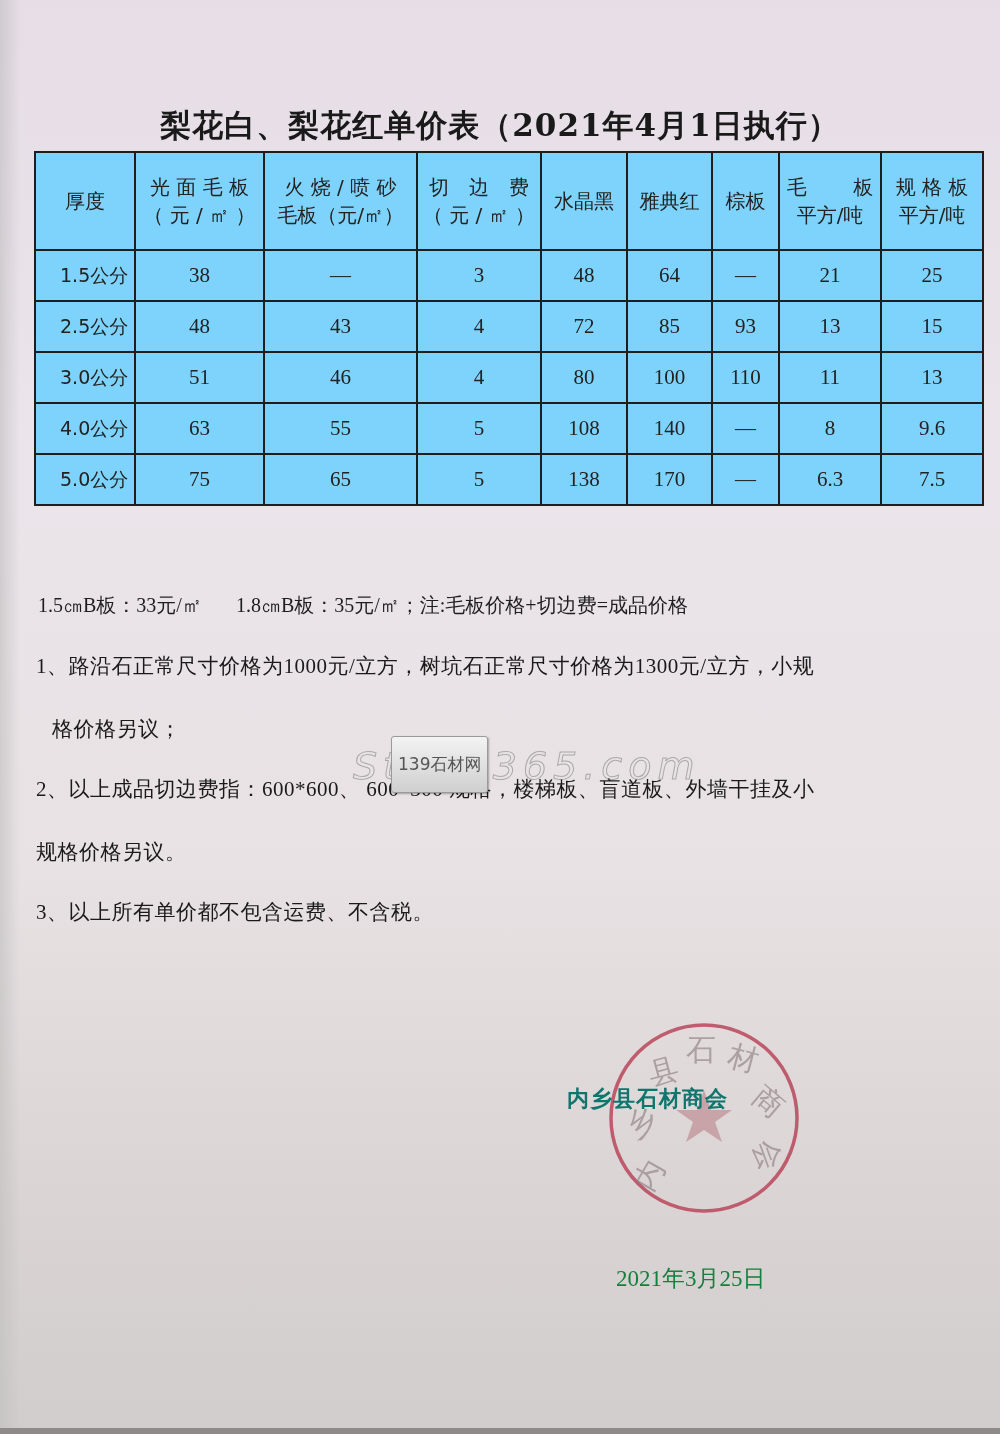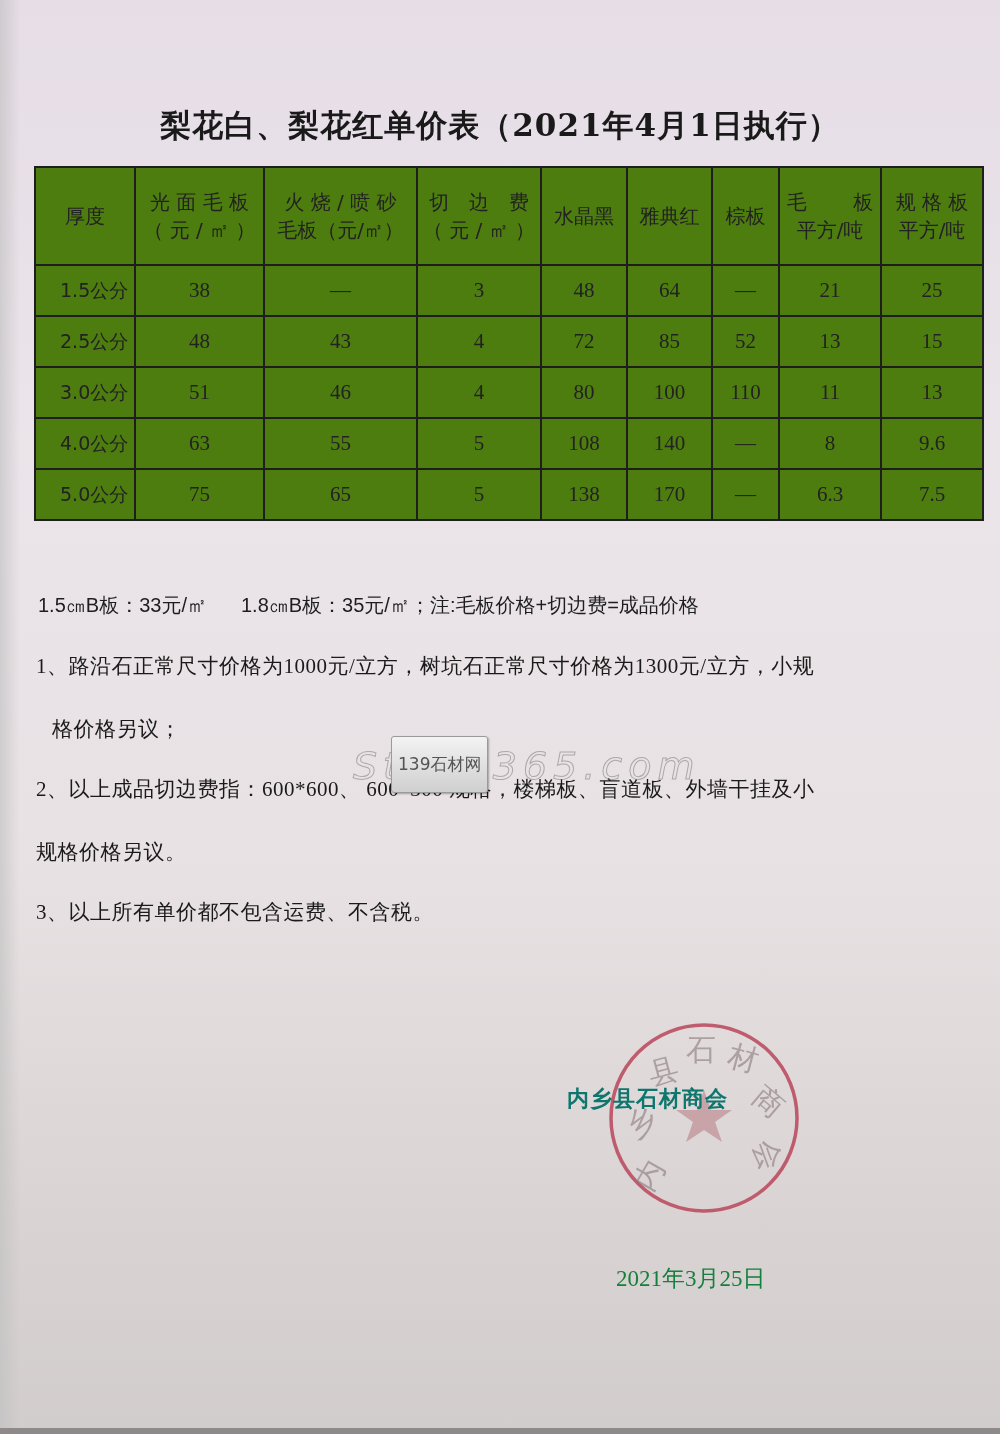--- a/index.html
+++ b/index.html
@@ -27,25 +27,25 @@
       width: 1000px;
       text-align: center;
       font-size: 31px;
       font-weight: bold;
       letter-spacing: 1px;
       color: #1a1a1a;
       font-family: "DejaVu Serif", "Liberation Serif", serif;
     }
     table.price {
       position: absolute;
-      top: 166px;
+      top: 151px;
       left: 34px;
       width: 948px;
       border-collapse: collapse;
-      background: #4d7c0f;
+      background: #7dd3fc;
       table-layout: fixed;
     }
     table.price th, table.price td {
       border: 2px solid #1e1e1e;
       text-align: center;
       vertical-align: middle;
       font-weight: normal;
       padding: 0;
     }
     table.price th {
@@ -65,21 +65,21 @@
       font-family: "DejaVu Sans", "Liberation Sans", sans-serif;
       font-size: 19px;
       text-align: left;
       padding-left: 24px;
     }
     th .l1, th .l2 { display: block; white-space: nowrap; }
     .note {
       position: absolute;
       left: 38px;
       font-size: 20px;
-      font-family: Liberation Sans, sans-serif;
+      font-family: Liberation Serif, serif;
       color: #1e1e1e;
       white-space: nowrap;
     }
     .note .gap { display: inline-block; width: 34px; }
     .para {
       position: absolute;
       left: 36px;
       font-size: 21px;
       font-family: Liberation Serif, serif;
       color: #1a1a1a;
@@ -224,21 +224,21 @@
         <td>21</td>
         <td>25</td>
       </tr>
       <tr>
         <td class="thk">2.5公分</td>
         <td>48</td>
         <td>43</td>
         <td>4</td>
         <td>72</td>
         <td>85</td>
-        <td>52</td>
+        <td>93</td>
         <td>13</td>
         <td>15</td>
       </tr>
       <tr>
         <td class="thk">3.0公分</td>
         <td>51</td>
         <td>46</td>
         <td>4</td>
         <td>80</td>
         <td>100</td>

